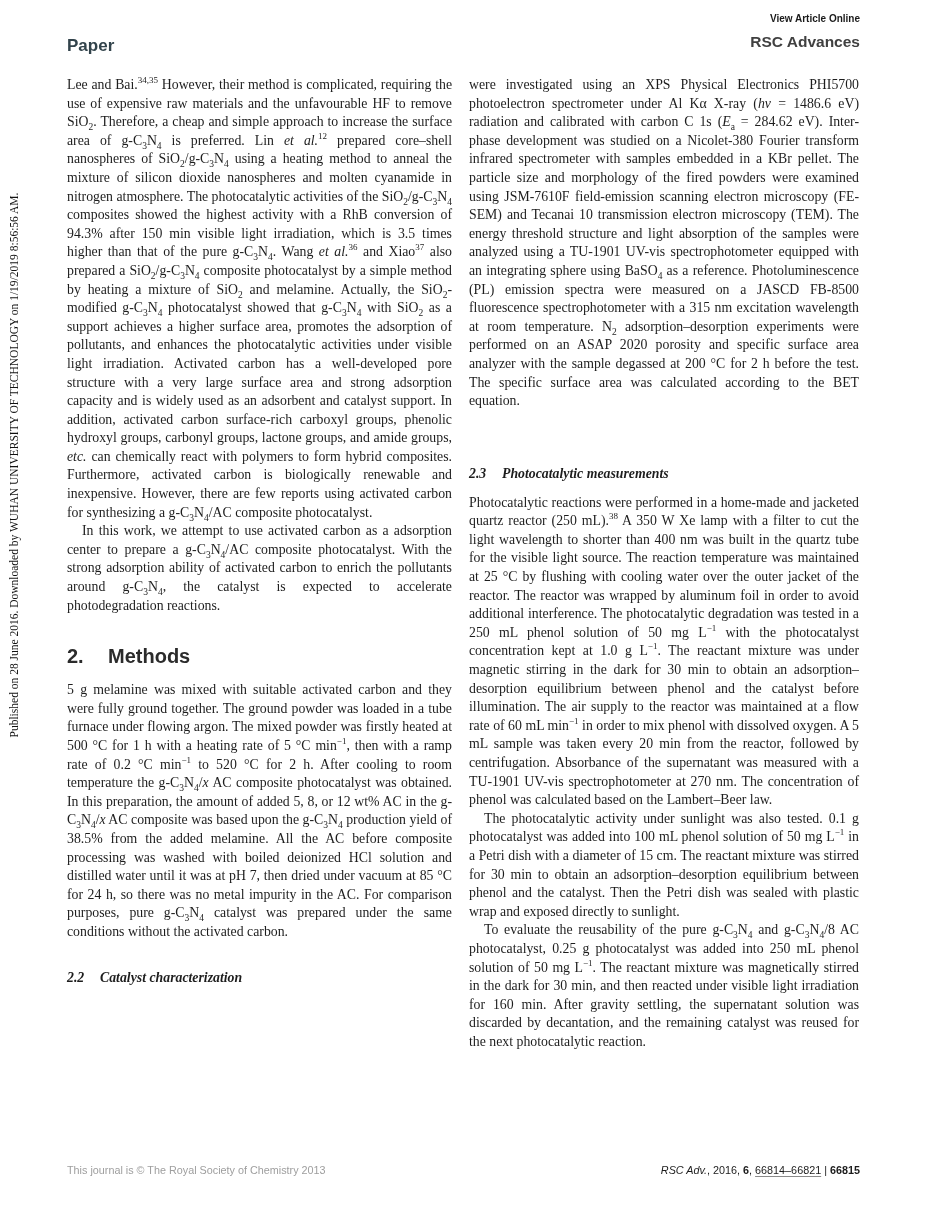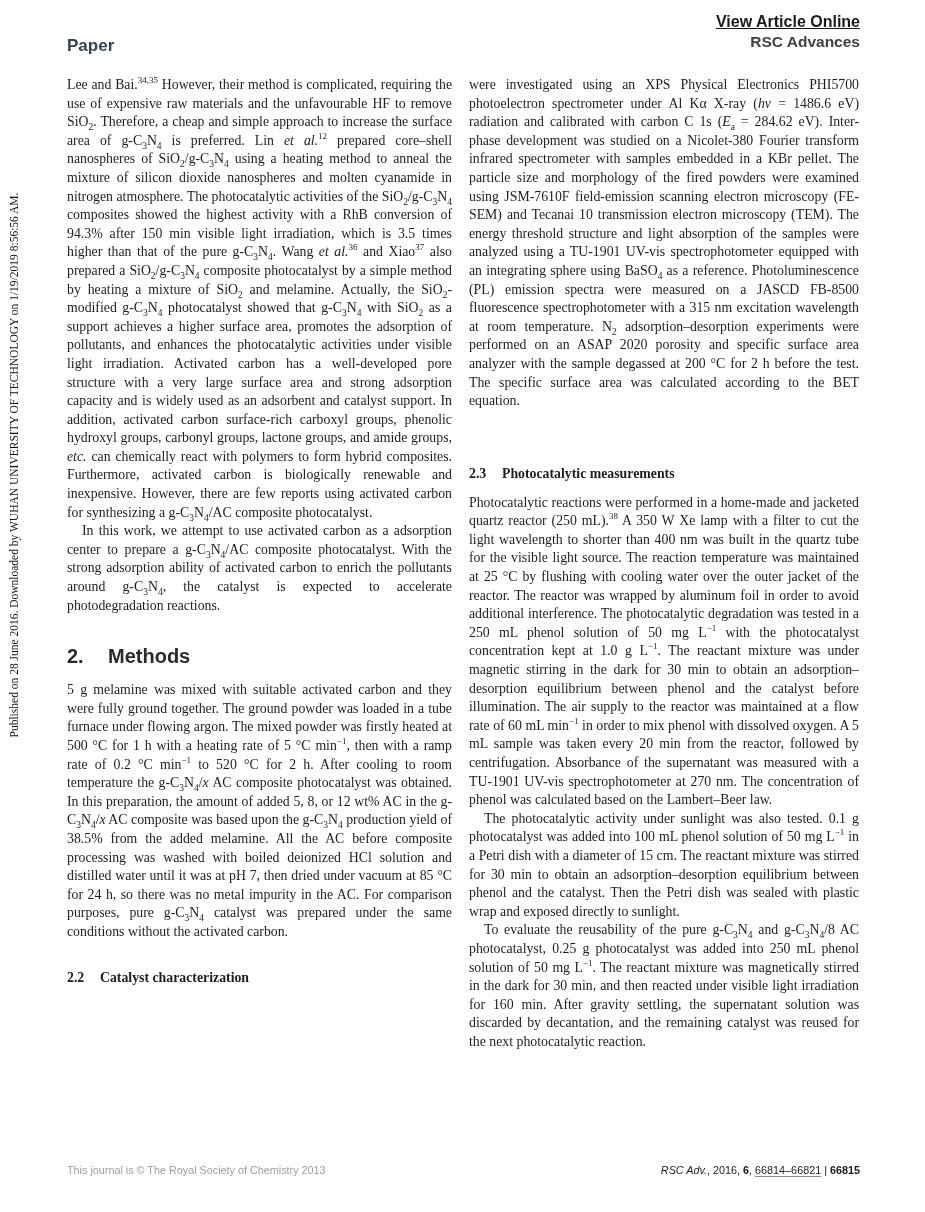--- a/index.html
+++ b/index.html
@@ -12,24 +12,23 @@
     font-family: "Liberation Serif", "DejaVu Serif", serif;
     color: #1d1d1d;
   }
 
   
   .view-online {
     position: absolute;
     top: 13px;
     right: 65px;
     font-family: "Liberation Sans", sans-serif;
-    font-size: 16px;
+    font-size: 10px;
     font-weight: bold;
     color: #1a1a1a;
-    text-decoration: underline;
   }
   .article-type {
     position: absolute;
     top: 36px;
     left: 67px;
     font-family: "Liberation Sans", sans-serif;
     font-size: 17px;
     font-weight: bold;
     color: #32434b;
   }
@@ -88,20 +87,21 @@
   h2.section .h-num { display: inline-block; width: 41px; }
 
   h3.subsection {
     font-family: "Liberation Serif", "DejaVu Serif", serif;
     font-size: 13.8px;
     font-weight: bold;
     color: #1d1d1d;
     margin: 27px 0 12px 0;
     text-align: left;
     line-height: 17px;
+    font-style: italic;
   }
   h3.subsection .h-num { display: inline-block; width: 33px; }
   h3.tight   { margin-top: 13px; }
   h3.big-gap { margin-top: 54px; }
 
   
   .footer-left {
     position: absolute;
     top: 1164px;
     left: 67px;

